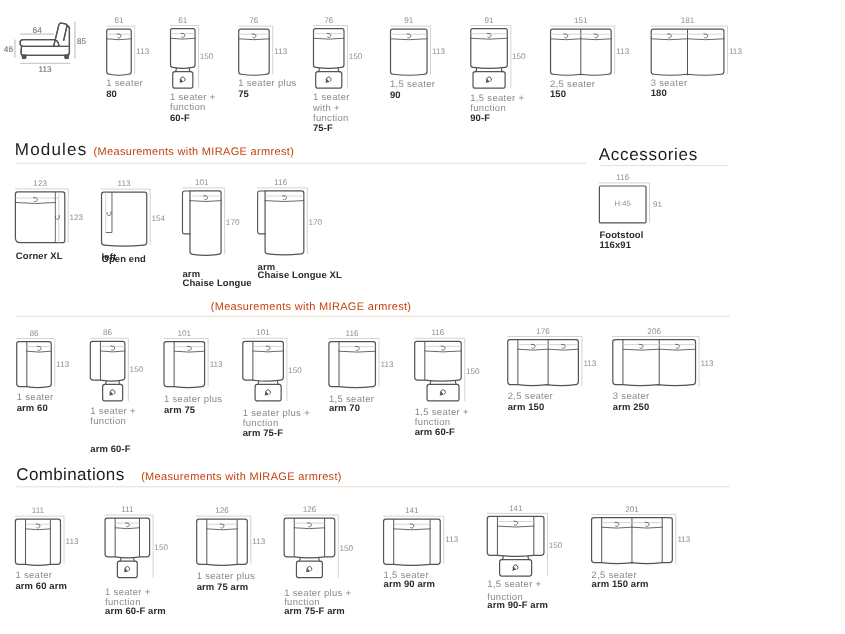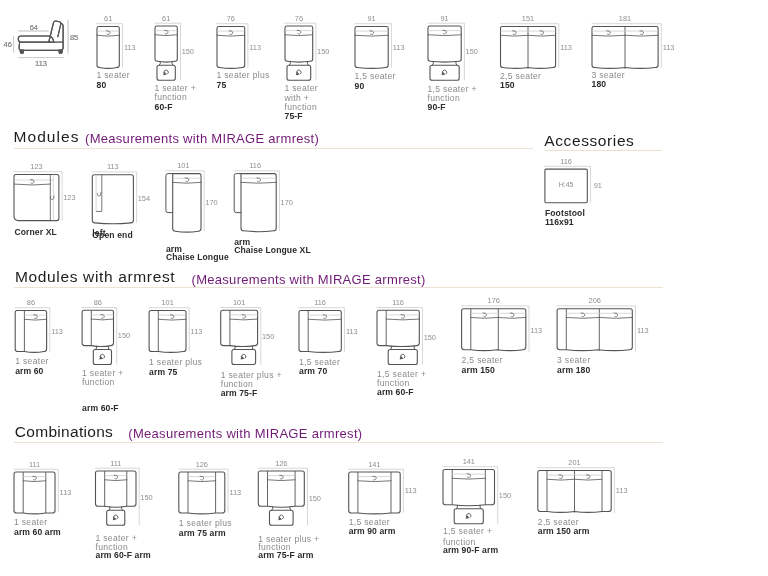--- a/index.html
+++ b/index.html
@@ -1,20 +1,20 @@
 <!DOCTYPE html>
 <html><head><meta charset="utf-8"><style>
 *{margin:0;padding:0;box-sizing:border-box}
 html,body{width:768px;height:576px;background:#ffffff;overflow:hidden;font-family:"Liberation Sans",sans-serif}
 #page{position:relative;width:768px;height:576px}
 svg{position:absolute;left:0;top:0}
 .lg{position:absolute;font-size:8.6px;line-height:9px;color:#8a8a8a;white-space:nowrap;letter-spacing:0.3px}
 .lb{position:absolute;font-size:8.6px;line-height:9px;font-weight:bold;color:#2b2b2b;white-space:nowrap;letter-spacing:0.1px}
 .h2{position:absolute;font-size:15.5px;font-weight:normal;color:#1d1d1d;line-height:11px;white-space:nowrap}
-.sub{position:absolute;font-size:13px;color:#701a75;line-height:11px;white-space:nowrap;letter-spacing:0.3px}
+.sub{position:absolute;font-size:10px;color:#c2410c;line-height:11px;white-space:nowrap;letter-spacing:0.3px}
 .rule{position:absolute;height:1px;background:#ece2d4}
 </style></head><body>
 <div id="page">
 <svg width="768" height="576" viewBox="0 0 768 576" font-family="Liberation Sans, sans-serif">
 <path d="M 18.3,38.8 Q 18.3,36.0 21.1,36.0 L 49.3,36.0 Q 52.0,36.4 53.0,39.2 L 53.8,42.1 L 21.1,42.1 Q 18.3,42.1 18.3,39.2 Z" fill="none" stroke="#545454" stroke-width="1.15" stroke-linecap="round" stroke-linejoin="round"></path>
 <path d="M 48.8,42.0 L 53.5,22.6 Q 54.0,20.7 55.9,21.0 L 59.4,21.7 Q 61.2,22.1 60.8,24.0 L 57.9,36.6" fill="none" stroke="#545454" stroke-width="1.15" stroke-linecap="round" stroke-linejoin="round"></path>
 <path d="M 60.8,23.2 Q 63.1,23.8 63.1,26.2 L 63.1,47.6 Q 63.1,50.4 60.3,50.4 L 21.6,50.4 Q 18.9,50.4 19.1,47.6 L 19.6,42.2" fill="none" stroke="#545454" stroke-width="1.15" stroke-linecap="round" stroke-linejoin="round"></path>
 <path d="M 53.8,42.1 L 63.1,42.1" fill="none" stroke="#545454" stroke-width="0.9" stroke-linecap="round" stroke-linejoin="round"></path>
 <path d="M 20.1,50.4 L 20.5,53.2 L 23.3,53.2 L 23.7,50.4 Z" fill="#545454" stroke="#545454" stroke-width="0.8" stroke-linecap="round" stroke-linejoin="round"></path>
 <path d="M 58.8,50.4 L 59.2,53.2 L 62.0,53.2 L 62.4,50.4 Z" fill="#545454" stroke="#545454" stroke-width="0.8" stroke-linecap="round" stroke-linejoin="round"></path>
@@ -378,42 +378,41 @@
 <div class="rule" style="left:544.7px;top:149.5px;width:117px"></div>
 <div class="lb" style="left:14.4px;top:227.7px">Corner XL</div>
 <div class="lb" style="left:92.3px;top:228.7px">left</div>
 <div class="lb" style="left:92.3px;top:231px">Open end</div>
 <div class="lb" style="left:165.9px;top:245.3px">arm</div>
 <div class="lb" style="left:165.9px;top:253.3px">Chaise Longue</div>
 <div class="lb" style="left:234.2px;top:237.5px">arm</div>
 <div class="lb" style="left:234.2px;top:246.2px">Chaise Longue XL</div>
 <div class="lb" style="left:544.9px;top:208.8px">Footstool</div>
 <div class="lb" style="left:544.9px;top:218.3px">116x91</div>
-<div class="h2" style="left:15px;top:271.2px;letter-spacing:0.65px">Modules with armrest</div>
 <div class="sub" style="left:191.5px;top:273.6px">(Measurements with MIRAGE armrest)</div>
 <div class="rule" style="left:14px;top:287.3px;width:649px"></div>
 <div class="lg" style="left:15.2px;top:357.4px">1 seater</div>
 <div class="lb" style="left:15.2px;top:366.7px">arm 60</div>
 <div class="lg" style="left:82.1px;top:369.2px">1 seater +</div>
 <div class="lg" style="left:82.1px;top:378.4px">function</div>
 <div class="lb" style="left:82.1px;top:404px">arm 60-F</div>
 <div class="lg" style="left:149.1px;top:358.2px">1 seater plus</div>
 <div class="lb" style="left:149.1px;top:367.7px">arm 75</div>
 <div class="lg" style="left:220.7px;top:370.5px">1 seater plus +</div>
 <div class="lg" style="left:220.7px;top:379.9px">function</div>
 <div class="lb" style="left:220.7px;top:389.2px">arm 75-F</div>
 <div class="lg" style="left:299.0px;top:357.7px">1,5 seater</div>
 <div class="lb" style="left:299.0px;top:367.1px">arm 70</div>
 <div class="lg" style="left:377.0px;top:369.6px">1,5 seater +</div>
 <div class="lg" style="left:377.0px;top:378.7px">function</div>
 <div class="lb" style="left:377.0px;top:387.9px">arm 60-F</div>
 <div class="lg" style="left:461.6px;top:356.4px">2,5 seater</div>
 <div class="lb" style="left:461.6px;top:365.7px">arm 150</div>
 <div class="lg" style="left:557.1px;top:355.7px">3 seater</div>
-<div class="lb" style="left:557.1px;top:365.7px">arm 180</div>
+<div class="lb" style="left:557.1px;top:365.7px">arm 250</div>
 <div class="h2" style="left:14.8px;top:425.8px;letter-spacing:0.3px">Combinations</div>
 <div class="sub" style="left:128.3px;top:427.9px">(Measurements with MIRAGE armrest)</div>
 <div class="rule" style="left:14px;top:442px;width:649px"></div>
 <div class="lg" style="left:14.0px;top:518.1px">1 seater</div>
 <div class="lb" style="left:14.0px;top:527.6px">arm 60 arm</div>
 <div class="lg" style="left:95.5px;top:534.3px">1 seater +</div>
 <div class="lg" style="left:95.5px;top:543.3px">function</div>
 <div class="lb" style="left:95.5px;top:551.1px">arm 60-F arm</div>
 <div class="lg" style="left:178.8px;top:519.3px">1 seater plus</div>
 <div class="lb" style="left:178.8px;top:528.8px">arm 75 arm</div>

